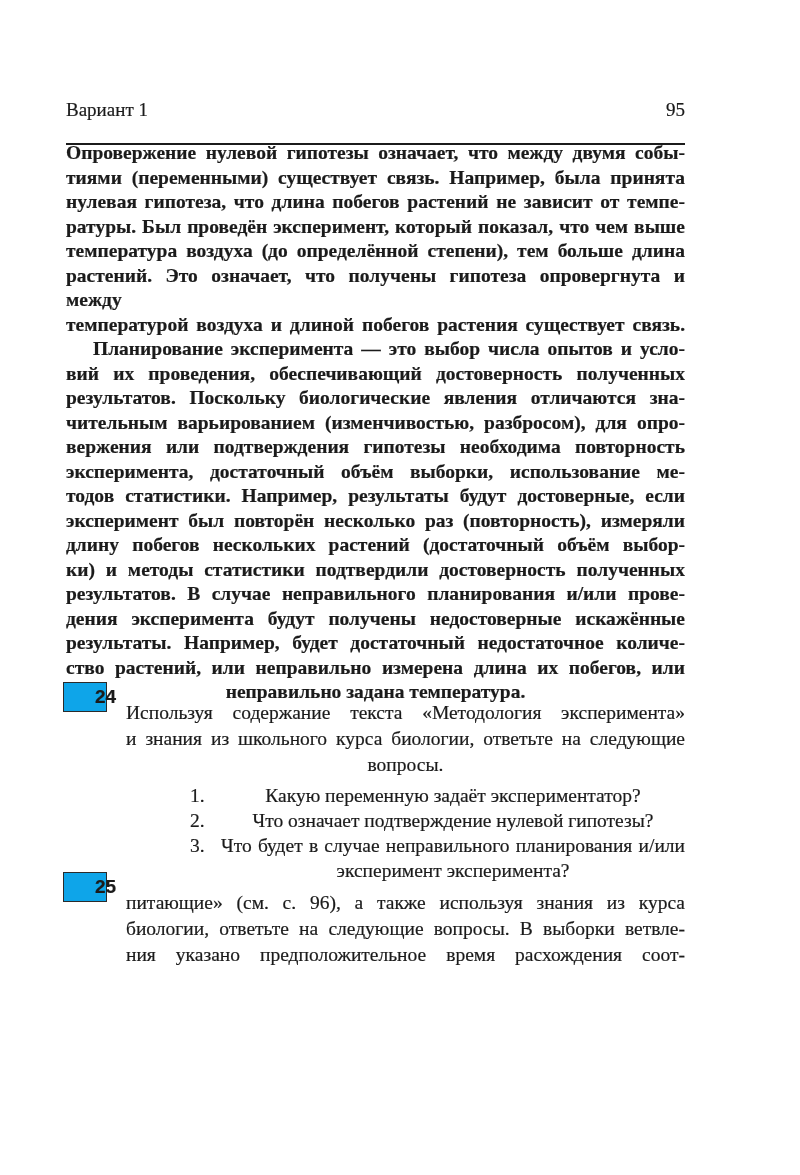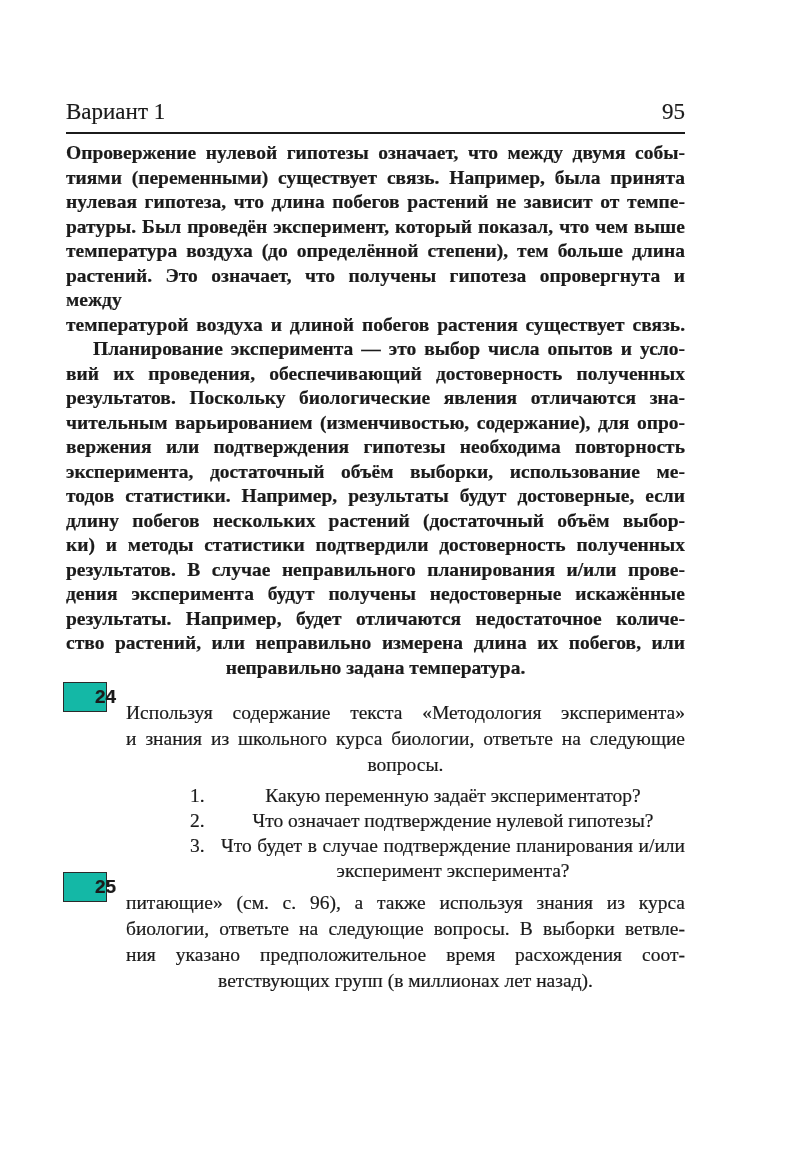--- a/index.html
+++ b/index.html
@@ -16,37 +16,37 @@
     background: #ffffff;
     outline: 1px solid #e3e3e3;
   }
   .page {
     position: absolute; left: 66px; top: 0; width: 619px;
     -webkit-text-stroke: 0.2px currentColor;
   }
   .runninghead {
     position: absolute; top: 99px; left: 0; width: 619px;
     display: flex; justify-content: space-between; align-items: baseline;
-    font-size: 23px;
+    font-size: 19px;
     border-bottom: 2px solid #1b1b1b;
-    padding-bottom: 7px;
+    padding-bottom: 22px;
   }
   .bodytext { position: absolute; top: 141px; left: 0; width: 619px; font-weight: bold; }
   .line { font-size: 19.5px; line-height: 24.5px; text-align: center; }
   .j { text-align: justify; text-align-last: justify; }
   .ind { text-indent: 27px; }
   .task { position: absolute; left: 0; width: 619px; }
   .tasknum {
     position: absolute; left: -3px; top: 0;
     width: 44px; height: 30px;
     border: 1.5px solid #2b2b2b;
     display: flex; align-items: center; justify-content: center;
     font-family: "Liberation Sans", sans-serif;
     font-weight: bold; font-size: 19px;
-    background: #14b8a6;
+    background: #0ea5e9;
     padding-left: 41px;
   }
   .tasktext { margin-left: 60px; width: 559px; padding-top: 2px; margin-top: 16px; }
   .tasktext .line { line-height: 26px; }
   .qlist { list-style: none; margin: 5px 0 0 124px; width: 495px; }
   .qitem { display: flex; }
   .qnum { flex: none; width: 31px; font-size: 19.5px; line-height: 25px; }
   .qbody { flex: 1; min-width: 0; }
   .qbody .line { line-height: 25px; }
 </style>
@@ -65,29 +65,30 @@
         <div class="line j">Опровержение нулевой гипотезы означает, что между двумя собы-</div>
         <div class="line j">тиями (переменными) существует связь. Например, была принята</div>
         <div class="line j">нулевая гипотеза, что длина побегов растений не зависит от темпе-</div>
         <div class="line j">ратуры. Был проведён эксперимент, который показал, что чем выше</div>
         <div class="line j">температура воздуха (до определённой степени), тем больше длина</div>
         <div class="line j">растений. Это означает, что получены гипотеза опровергнута и между</div>
         <div class="line j">температурой воздуха и длиной побегов растения существует связь.</div>
         <div class="line j ind">Планирование эксперимента — это выбор числа опытов и усло-</div>
         <div class="line j">вий их проведения, обеспечивающий достоверность полученных</div>
         <div class="line j">результатов. Поскольку биологические явления отличаются зна-</div>
-        <div class="line j">чительным варьированием (изменчивостью, содержание), для опро-</div>
+        <div class="line j">чительным варьированием (изменчивостью, разбросом), для опро-</div>
         <div class="line j">вержения или подтверждения гипотезы необходима повторность</div>
         <div class="line j">эксперимента, достаточный объём выборки, использование ме-</div>
         <div class="line j">тодов статистики. Например, результаты будут достоверные, если</div>
+        <div class="line j">эксперимент был повторён несколько раз (повторность), измеряли</div>
         <div class="line j">длину побегов нескольких растений (достаточный объём выбор-</div>
         <div class="line j">ки) и методы статистики подтвердили достоверность полученных</div>
         <div class="line j">результатов. В случае неправильного планирования и/или прове-</div>
         <div class="line j">дения эксперимента будут получены недостоверные искажённые</div>
-        <div class="line j">результаты. Например, будет отличаются недостаточное количе-</div>
+        <div class="line j">результаты. Например, будет достаточный недостаточное количе-</div>
         <div class="line j">ство растений, или неправильно измерена длина их побегов, или</div>
         <div class="line">неправильно задана температура.</div>
       </div>
 
     <section class="task" style="top:682px">
       <div class="tasknum">
         <span>24</span>
       </div>
       <div class="tasktext">
           <div class="line j">Используя содержание текста «Методология эксперимента»</div>
@@ -103,33 +104,32 @@
           </li>
           <li class="qitem">
             <span class="qnum">2.</span>
             <div class="qbody">
               <div class="line">Что означает подтверждение нулевой гипотезы?</div>
             </div>
           </li>
           <li class="qitem">
             <span class="qnum">3.</span>
             <div class="qbody">
-              <div class="line j">Что будет в случае подтверждение планирования и/или</div>
+              <div class="line j">Что будет в случае неправильного планирования и/или</div>
               <div class="line">эксперимент эксперимента?</div>
             </div>
           </li>
         </ol>
     </section>
 
     <section class="task" style="top:872px">
       <div class="tasknum">
         <span>25</span>
       </div>
       <div class="tasktext">
           <div class="line j">питающие» (см. с. 96), а также используя знания из курса</div>
           <div class="line j">биологии, ответьте на следующие вопросы. В выборки ветвле-</div>
           <div class="line j">ния указано предположительное время расхождения соот-</div>
-          <div class="line">ветствующих групп (в миллионах лет назад).</div>
         </div>
     </section>
 
   </div>
 </div>
 
 </body></html>

